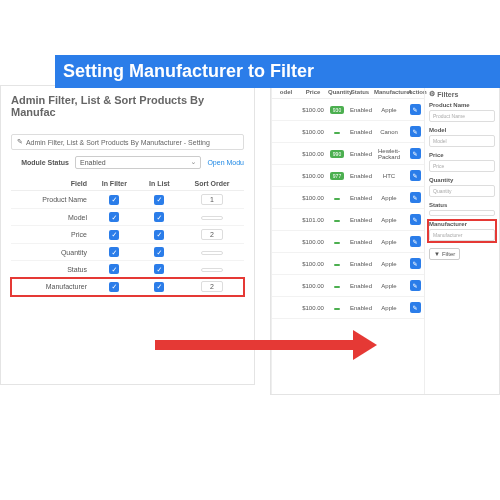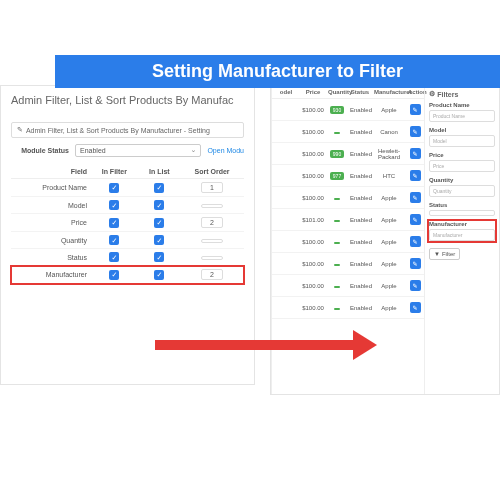--- a/index.html
+++ b/index.html
@@ -1,21 +1,21 @@
 <!DOCTYPE html>
 <html><head>
 <meta charset="utf-8">
 <style>
 *{box-sizing:border-box;margin:0;padding:0;font-family:Arial,sans-serif}
 body{background:#fff;width:500px;height:500px;overflow:hidden;position:relative}
-.banner{position:absolute;top:55px;left:55px;right:0;width:445px;background:#2b7de9;color:#fff;font-size:18px;font-weight:600;text-align:center;padding:6px 8px;z-index:5}
+.banner{position:absolute;top:55px;left:55px;right:0;width:445px;background:#2b7de9;color:#fff;font-size:18px;font-weight:600;text-align:left;padding:6px 8px;z-index:5}
 .stage{position:absolute;top:85px;left:0;width:500px;height:360px}
 .panel{background:#fff;border:1px solid #e4e4e4;font-size:8px;color:#555}
 .left{position:absolute;top:0;left:0;width:255px;height:300px;padding:8px 10px}
-.left h1{font-size:11px;color:#666;font-weight:400;margin-bottom:16px}
+.left h1{font-size:11px;color:#666;font-weight:700;margin-bottom:16px}
 .crumb{border:1px solid #ddd;border-radius:2px;padding:3px 5px;font-size:7px;color:#666;margin-bottom:6px;display:flex;align-items:center;gap:3px}
 .mod-row{display:flex;align-items:center;gap:6px;margin:4px 0 8px 0}
 .mod-row label{font-weight:600;font-size:7px;width:58px;text-align:right}
 .sel{border:1px solid #ccc;border-radius:2px;padding:2px 4px;font-size:7px;flex:1;background:#fff;position:relative}
 .sel:after{content:"⌄";position:absolute;right:4px;top:1px;color:#888}
 .link{color:#1e88e5;font-size:7px;margin-left:auto}
 table.fields{width:100%;border-collapse:collapse;font-size:7px}
 table.fields th{font-weight:600;text-align:center;padding:3px;border-bottom:1px solid #eee}
 table.fields th:first-child{text-align:right}
 table.fields td{padding:3px;text-align:center;border-bottom:1px solid #f3f3f3}

